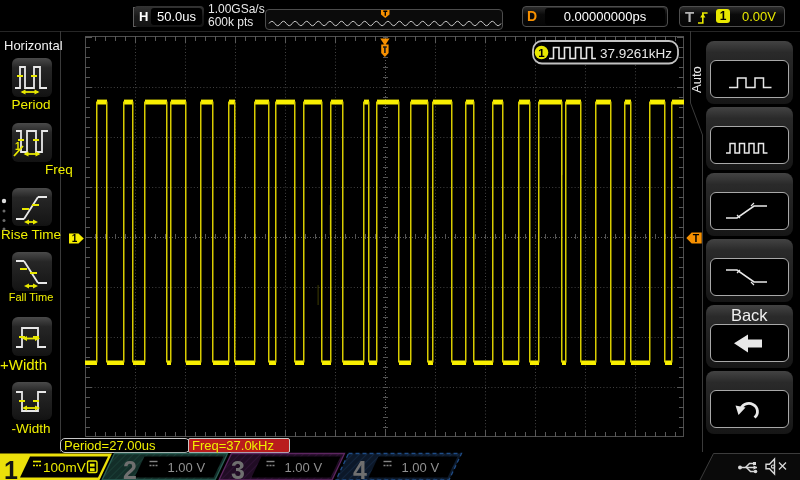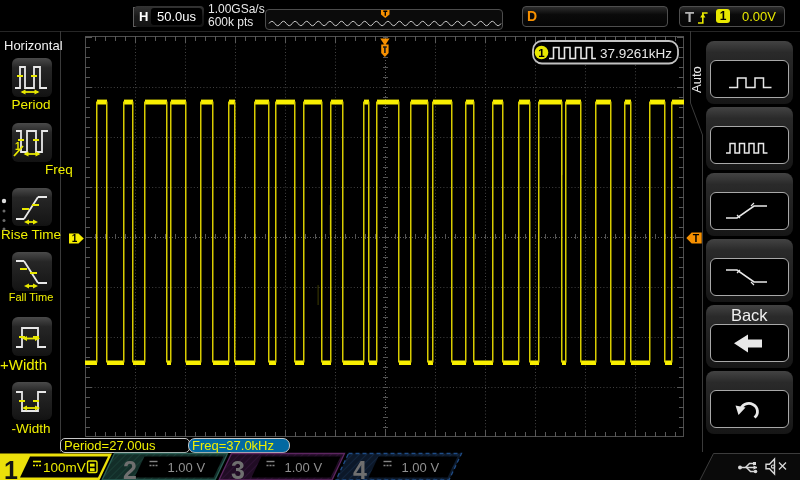--- a/index.html
+++ b/index.html
@@ -11,20 +11,21 @@
 
 <div style="left:0;top:0;width:800px;height:31px;background:#000;border-bottom:1px solid #262626;"></div>
 <div style="left:86px;top:7px;width:42px;height:18px;background:#170202;border:1px solid #606060;border-radius:0;color:#f51111;font-weight:bold;font-size:14.5px;text-align:center;line-height:18px;letter-spacing:0.3px;margin-left:47px;">STOP</div>
 <div style="left:134px;top:6px;width:70px;height:21px;background:linear-gradient(#343434,#191919 50%,#141414);border-radius:4px;"></div>
 <div style="left:139px;top:9px;color:#fff;font-weight:bold;font-size:13px;">H</div>
 <div style="left:151px;top:8px;width:51px;height:17px;background:#000;border-radius:3px;color:#fff;font-size:13px;text-align:center;line-height:17px;">50.0us</div>
 <div style="left:208px;top:3px;color:#e8e8e8;font-size:12px;line-height:13px;">1.00GSa/s<br>600k pts</div>
 <div style="left:265px;top:9px;width:236px;height:19px;background:#0b0b0b;border:1px solid #4c4c4c;border-radius:4px;"></div>
 <div style="left:522px;top:6px;width:144px;height:19px;background:linear-gradient(#2c2c2c,#0a0a0a 40%,#050505);border:1px solid #4e4e4e;border-radius:4px;"></div>
 <div style="left:527px;top:8px;color:#f79000;font-weight:bold;font-size:14px;">D</div>
+<div style="left:545px;top:8px;width:120px;height:17px;background:#000;border-radius:3px;color:#fff;font-size:13px;text-align:center;line-height:17px;">0.00000000ps</div>
 <div style="left:679px;top:6px;width:104px;height:19px;background:linear-gradient(#2c2c2c,#0a0a0a 40%,#050505);border:1px solid #4e4e4e;border-radius:4px;"></div>
 <div style="left:685px;top:8px;color:#b4b4b4;font-weight:bold;font-size:15px;">T</div>
 <div style="left:716px;top:9px;width:14px;height:14px;background:#e8e800;border-radius:3px;color:#000;font-weight:bold;font-size:12px;text-align:center;line-height:14px;">1</div>
 <div style="left:742px;top:9px;color:#e8e800;font-size:13px;">0.00V</div>
 <svg class="svgabs" width="800" height="31" viewBox="0 0 800 31">
   <path d="M 269.0 23.5 q 2.90 -4.40 5.80 0 q 2.90 4.40 5.80 0 q 2.90 -4.40 5.80 0 q 2.90 4.40 5.80 0 q 2.90 -4.40 5.80 0 q 2.90 4.40 5.80 0 q 2.90 -4.40 5.80 0 q 2.90 4.40 5.80 0 q 2.90 -4.40 5.80 0 q 2.90 4.40 5.80 0 q 2.90 -4.40 5.80 0 q 2.90 4.40 5.80 0 q 2.90 -4.40 5.80 0 q 2.90 4.40 5.80 0 q 2.90 -4.40 5.80 0 q 2.90 4.40 5.80 0 q 2.90 -4.40 5.80 0 q 2.90 4.40 5.80 0 q 2.90 -4.40 5.80 0 q 2.90 4.40 5.80 0 q 2.90 -4.40 5.80 0 q 2.90 4.40 5.80 0 q 2.90 -4.40 5.80 0 q 2.90 4.40 5.80 0 q 2.90 -4.40 5.80 0 q 2.90 4.40 5.80 0 q 2.90 -4.40 5.80 0 q 2.90 4.40 5.80 0 q 2.90 -4.40 5.80 0 q 2.90 4.40 5.80 0 q 2.90 -4.40 5.80 0 q 2.90 4.40 5.80 0 q 2.90 -4.40 5.80 0 q 2.90 4.40 5.80 0 q 2.90 -4.40 5.80 0 q 2.90 4.40 5.80 0 q 2.90 -4.40 5.80 0 q 2.90 4.40 5.80 0 q 2.90 -4.40 5.80 0 q 2.90 4.40 5.80 0" fill="none" stroke="#c9c9c9" stroke-width="1"></path>
   <path d="M381 10 h8.5 v4.5 l-4.25 3.5 l-4.25 -3.5 z" fill="#f79000"></path>
   <path d="M383.3 11.2 h4 M385.3 11.2 v4.6" stroke="#000" stroke-width="1.4" fill="none"></path>
   <path d="M698 23 h4.8 v-10 h4.8" stroke="#e8e800" stroke-width="1.6" fill="none"></path>
       <path d="M700.2 17.6 h5.2 l-2.6 -4.4 z" fill="#e8e800"></path>
@@ -569,21 +570,21 @@
       <path d="M52 15.5 H38 v-5 L24 19.3 L38 28.5 v-5 H52 z" fill="#e8e8e8"></path>
     </svg>
 <div style="left:705.5px;top:370.7px;width:87.5px;height:63.5px;background:linear-gradient(#434343,#2a2a2a 18%,#1c1c1c 75%,#161616);border-radius:8px;"></div>
 <div style="left:709.5px;top:390.2px;width:77px;height:35.5px;background:#000;border:1.5px solid #a8a8a8;border-radius:6px;"></div>
 <svg class="svgabs" style="left:709.5px;top:390.2px;" width="80" height="38.5" viewBox="0 0 80 38.5">
       <path d="M44.5 27.5 A8.5 8 0 1 0 30.5 20.5" fill="none" stroke="#e8e8e8" stroke-width="2.8"></path>
       <path d="M25.5 15.5 L35.5 17.5 L28.5 25 z" fill="#e8e8e8"></path>
     </svg>
 
 <div style="left:60px;top:437.5px;width:125px;height:13px;background:#000;border:1px solid #c8c8c8;border-radius:5px;color:#f0f000;font-size:13px;line-height:13.5px;padding-left:3px;">Period=27.00us</div>
-<div style="left:188px;top:437.5px;width:97px;height:13px;background:#0369a1;border:1px solid #c8c8c8;border-radius:7px;color:#f0f000;font-size:13px;line-height:13.5px;padding-left:3px;">Freq=37.0kHz</div>
+<div style="left:188px;top:437.5px;width:97px;height:13px;background:#b91c1c;border:1px solid #c8c8c8;border-radius:2px;color:#f0f000;font-size:13px;line-height:13.5px;padding-left:3px;">Freq=37.0kHz</div>
 
 <svg class="svgabs" width="800" height="480" viewBox="0 0 800 480">
 <defs>
         <pattern id="h2" width="5" height="5" patternTransform="rotate(45)" patternUnits="userSpaceOnUse">
           <rect width="5" height="5" fill="#132e29"></rect>
           <line x1="0" y1="0" x2="0" y2="5" stroke="#1b4038" stroke-width="1.6"></line>
         </pattern>
         <pattern id="h3" width="5" height="5" patternTransform="rotate(45)" patternUnits="userSpaceOnUse">
           <rect width="5" height="5" fill="#200c24"></rect>
           <line x1="0" y1="0" x2="0" y2="5" stroke="#301337" stroke-width="1.6"></line>

